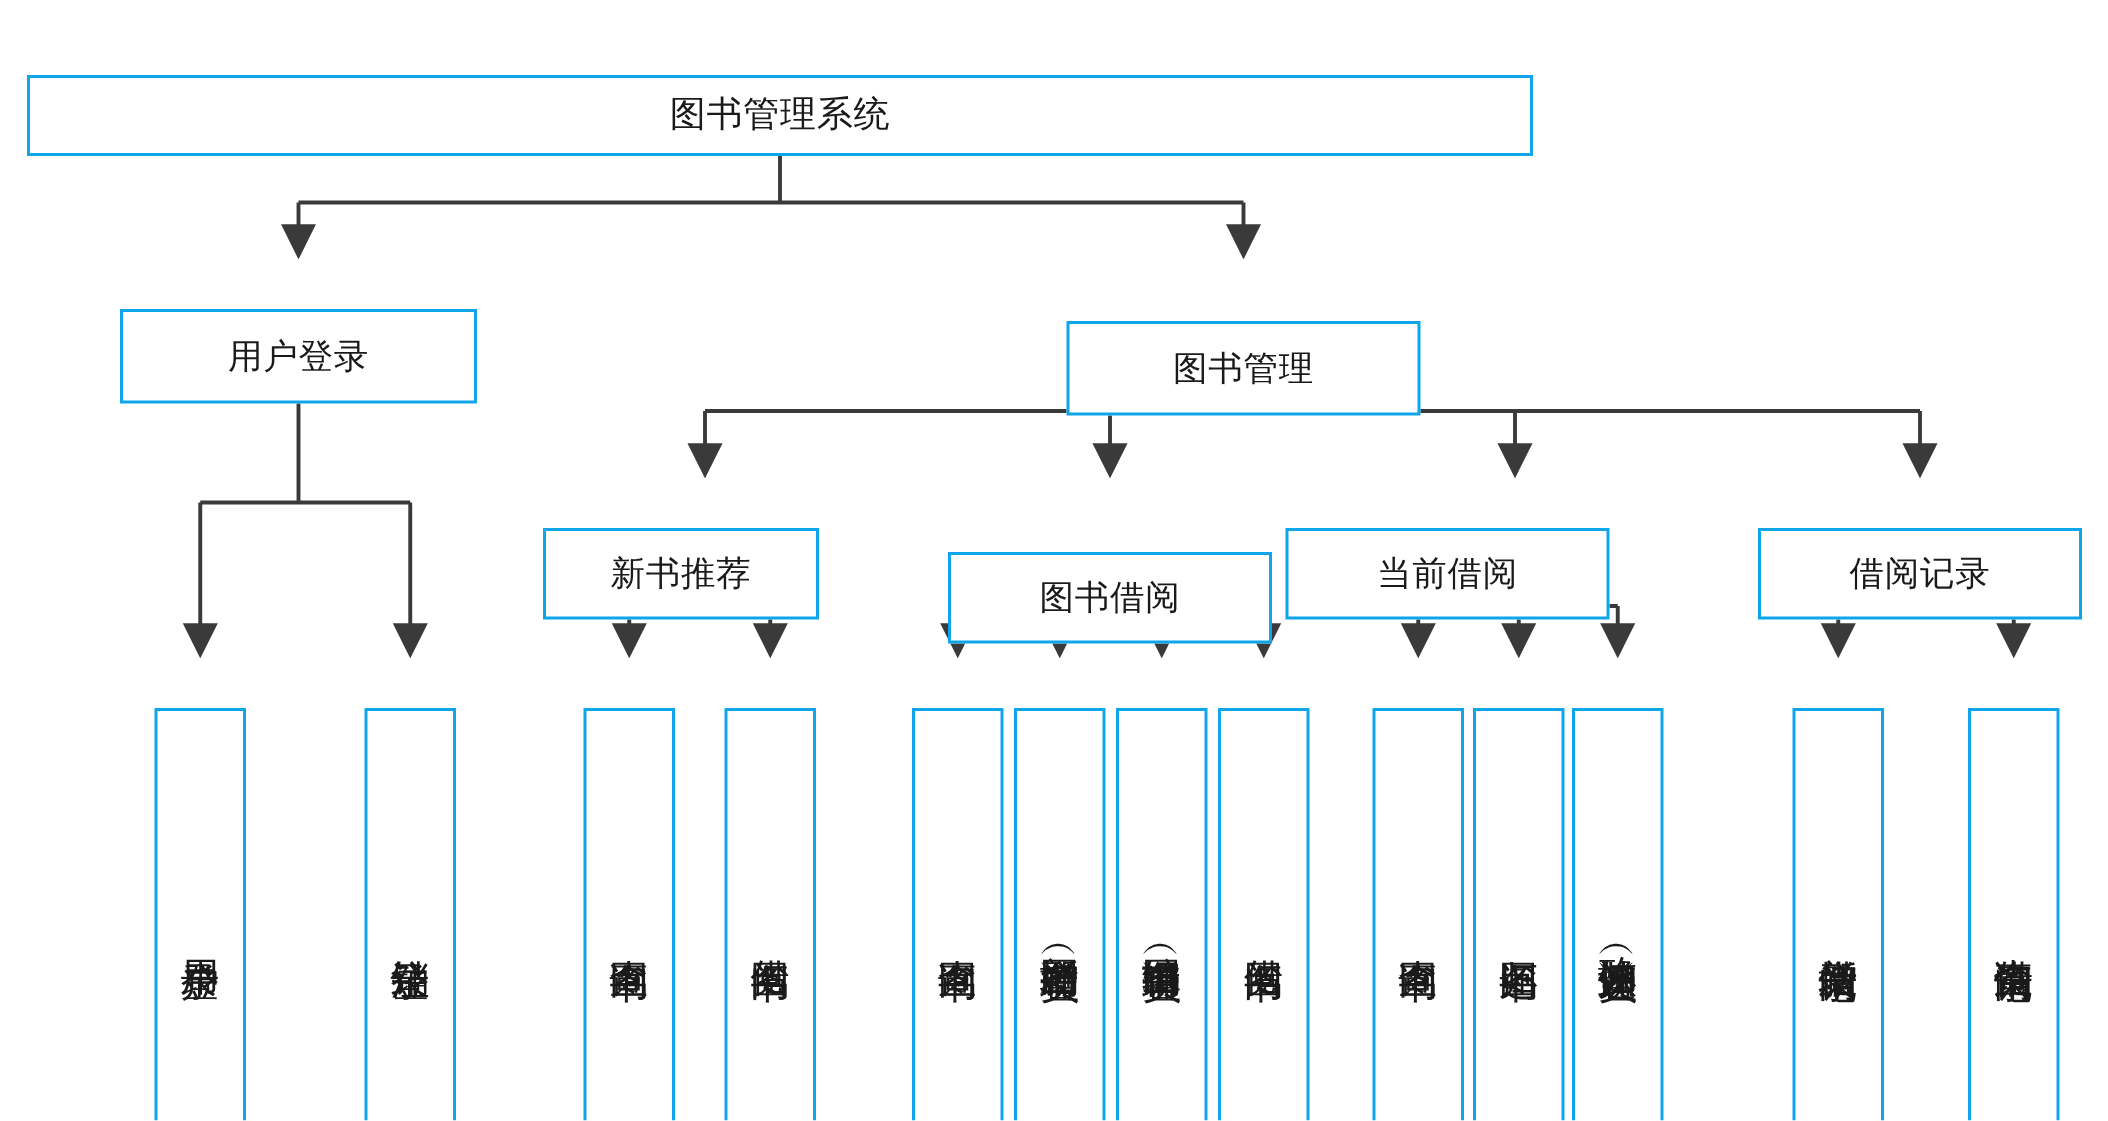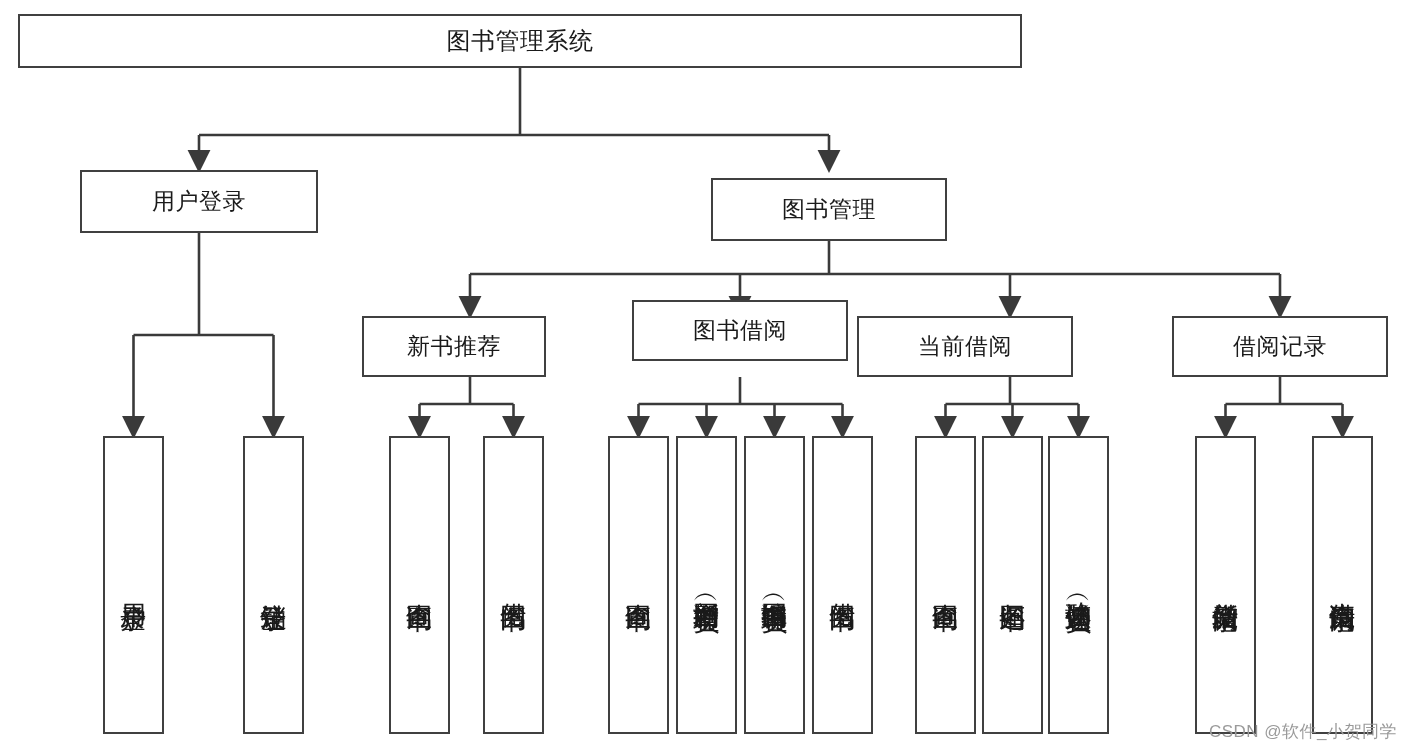--- a/index.html
+++ b/index.html
@@ -21,26 +21,27 @@
     position: absolute;
     left: 0;
     top: 0;
     width: 1405px;
     height: 747px;
     pointer-events: none;
   }
   .node {
     position: absolute;
     box-sizing: border-box;
-    border: 2px solid #404040;
+    border: 2px solid #0ea5e9;
     background: #ffffff;
     display: flex;
     align-items: center;
     justify-content: center;
     color: #1a1a1a;
+    margin-top: 36px;
   }
   .node .label {
     display: block;
     text-align: center;
     line-height: 1.28;
     letter-spacing: 0.5px;
   }
   
   .node.horiz .label {
     font-size: 23px;
@@ -124,21 +125,21 @@
       </div>
       <div class="node horiz" style="left: 80px; top: 170px; width: 238px; height: 63px;">
         <span class="label">用户登录</span>
       </div>
       <div class="node horiz" style="left: 711px; top: 178px; width: 236px; height: 63px;">
         <span class="label">图书管理</span>
       </div>
       <div class="node horiz" style="left: 362px; top: 316px; width: 184px; height: 61px;">
         <span class="label">新书推荐</span>
       </div>
-      <div class="node horiz" style="left: 632px; top: 300px; width: 216px; height: 61px;">
+      <div class="node horiz" style="left: 632px; top: 332px; width: 216px; height: 61px;">
         <span class="label">图书借阅</span>
       </div>
       <div class="node horiz" style="left: 857px; top: 316px; width: 216px; height: 61px;">
         <span class="label">当前借阅</span>
       </div>
       <div class="node horiz" style="left: 1172px; top: 316px; width: 216px; height: 61px;">
         <span class="label">借阅记录</span>
       </div>
       <div class="node leaf" style="left: 103px; top: 436px; width: 61px; height: 298px;">
         <span class="label">用户登录</span>
@@ -174,14 +175,13 @@
         <span class="label">确认归还（管理员）</span>
       </div>
       <div class="node leaf" style="left: 1195px; top: 436px; width: 61px; height: 298px;">
         <span class="label">新增借阅记录</span>
       </div>
       <div class="node leaf" style="left: 1312px; top: 436px; width: 61px; height: 298px;">
         <span class="label">查询借阅记录</span>
       </div>
     </div>
 
-  <div id="watermark">CSDN @软件_小贺同学</div>
 </div>
 
 </body></html>

